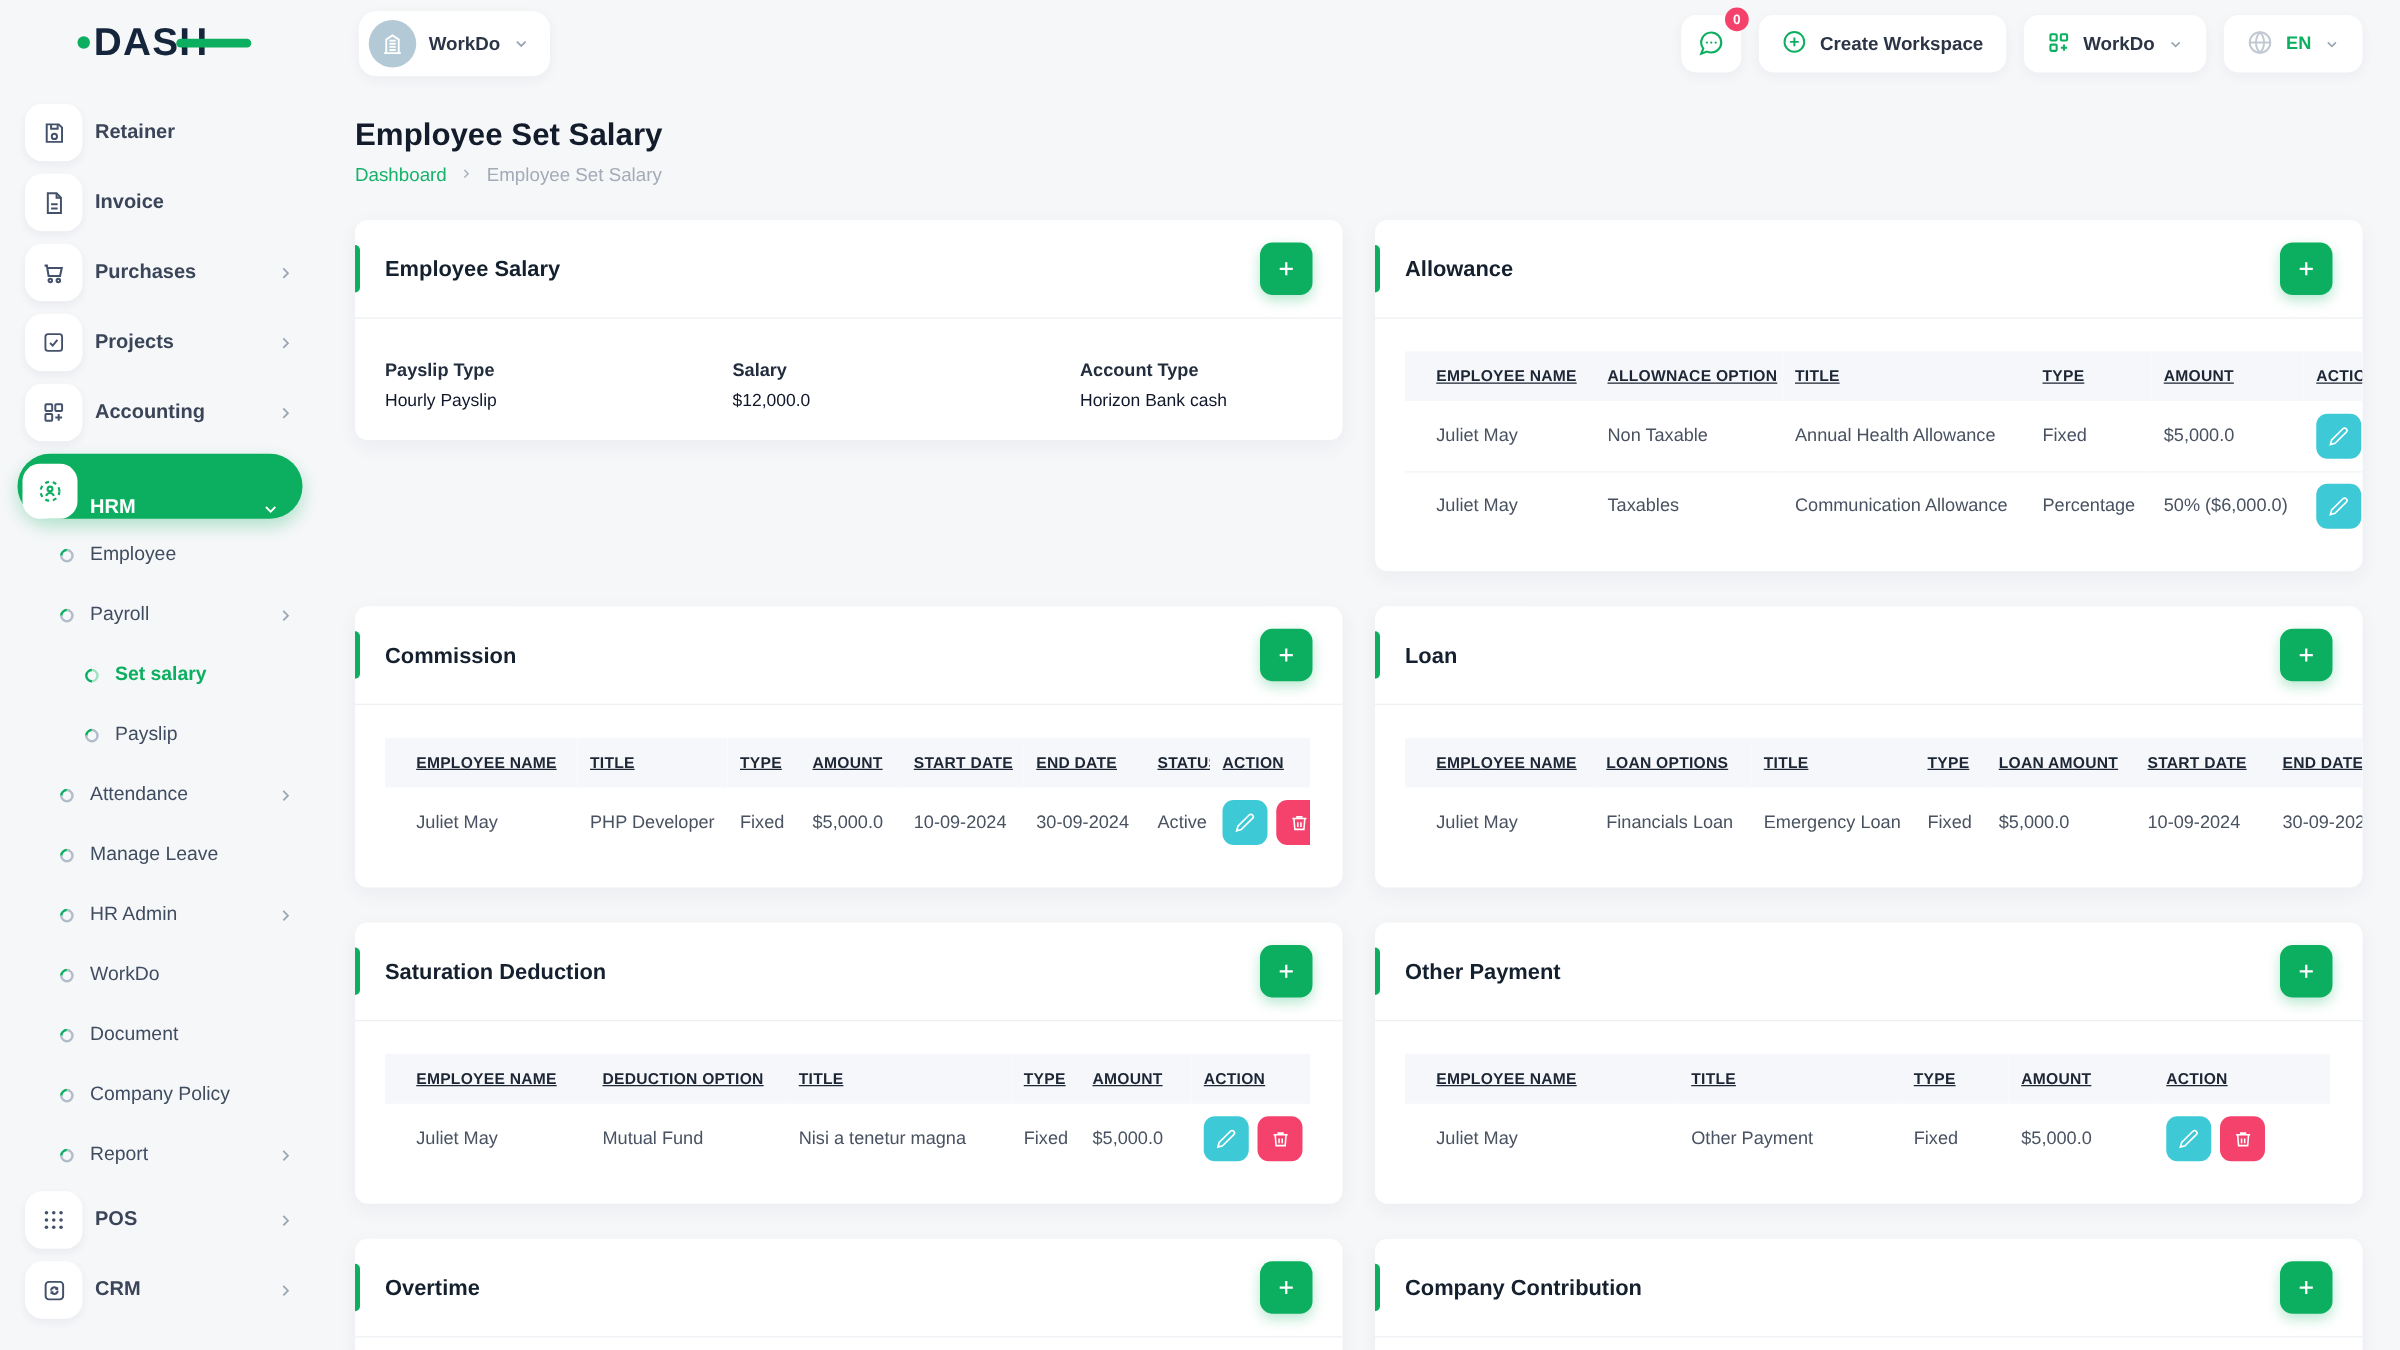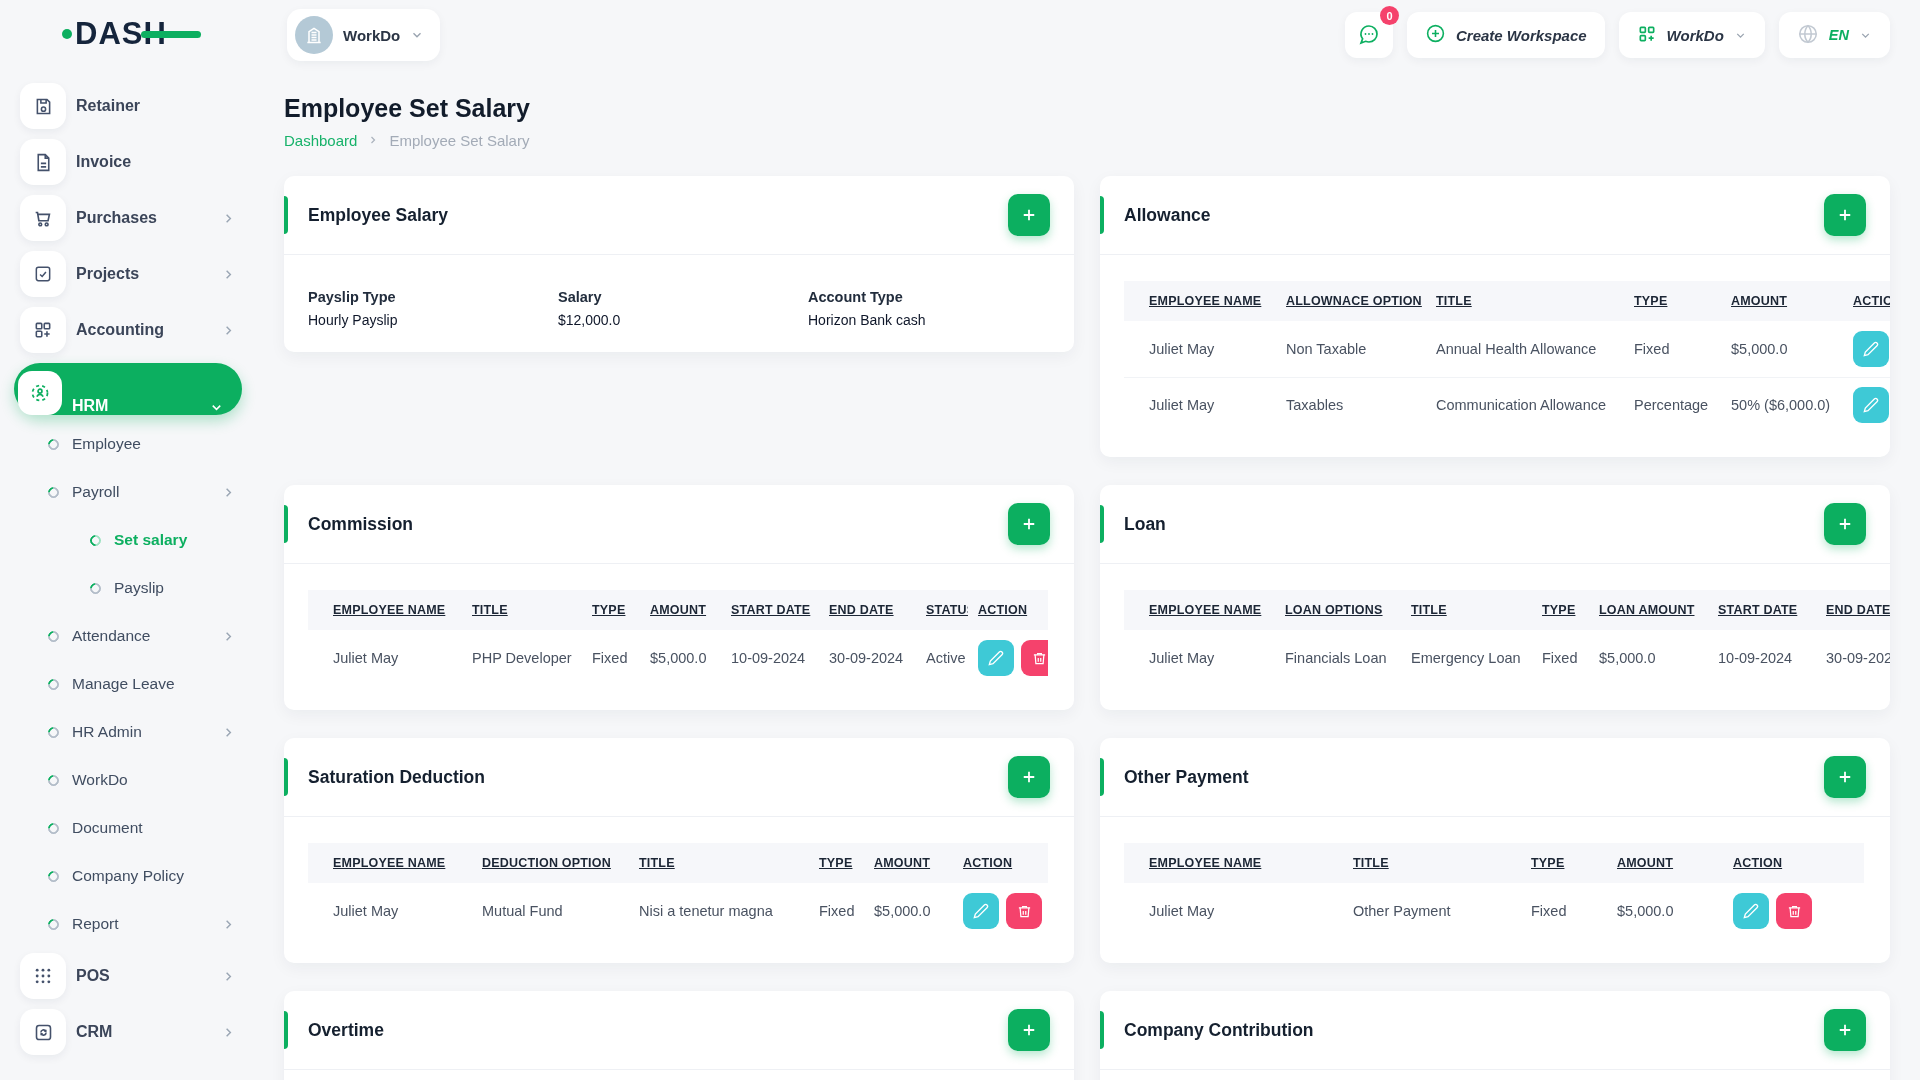--- a/index.html
+++ b/index.html
@@ -15,55 +15,55 @@
   .logo-dot { width: 10px; height: 10px; border-radius: 50%; background: #0CAF60; margin-right: 3px; }
   .logo-text { font-size: 31px; font-weight: 800; letter-spacing: 1px; color: #15253c; position: relative; }
   .logo-bar { position: absolute; right: -34px; top: 15px; width: 60px; height: 7px; border-radius: 4px; background: #0CAF60; }
   .ws-pill { position: absolute; left: 287px; top: 9px; height: 52px; background: #fff; border-radius: 14px; box-shadow: 0 3px 10px rgba(25,39,60,.05); display: flex; align-items: center; padding: 0 16px 0 8px; gap: 10px; cursor: pointer; }
   .ws-avatar { width: 38px; height: 38px; border-radius: 50%; background: #b4c9d6; display: flex; align-items: center; justify-content: center; }
   .ws-label { font-size: 15px; font-weight: 600; color: #2b3545; }
   .top-right { position: absolute; right: 30px; top: 12px; display: flex; align-items: center; gap: 14px; }
   .tr-pill { height: 46px; background: #fff; border-radius: 12px; box-shadow: 0 3px 10px rgba(25,39,60,.05); display: flex; align-items: center; gap: 10px; padding: 0 18px; cursor: pointer; border: none; font-family: inherit; }
   .tr-icon-btn { width: 48px; padding: 0; justify-content: center; position: relative; }
   .badge { position: absolute; top: -6px; right: -6px; min-width: 19px; height: 19px; border-radius: 10px; background: #f5426c; color: #fff; font-size: 11px; font-weight: 700; display: flex; align-items: center; justify-content: center; }
-  .tr-label { font-size: 15px; font-weight: 600; color: #2b3545; white-space: nowrap; font-style: italic; }
+  .tr-label { font-size: 15px; font-weight: 600; color: #2b3545; white-space: nowrap; }
   .lang-label { color: #0CAF60; font-weight: 700; font-size: 14.5px; }
   .chev { display: inline-flex; }
   
   .sidebar { position: absolute; top: 70px; left: 0; width: 258px; height: 1010px; padding: 8px 0 0 0; overflow: hidden; }
   .sn-item { display: flex; align-items: center; cursor: pointer; position: relative; }
   .sn-item.top { height: 56px; padding-left: 20px; }
   .sn-item .tile { width: 46px; height: 46px; border-radius: 14px; background: #fff; box-shadow: 0 3px 8px rgba(25,39,60,.06); display: flex; align-items: center; justify-content: center; flex: 0 0 auto; }
   .sn-item .lbl { font-size: 16px; font-weight: 700; color: #3b4559; margin-left: 10px; }
   .sn-item .sn-chev { position: absolute; right: 22px; display: flex; }
   .sn-item.active-pill { margin: 5px 16px 5px 14px; height: 52px; padding-left: 4px; background: #0CAF60; border-radius: 26px; box-shadow: 0 6px 14px rgba(12,175,96,.3); align-items: flex-end; }
   .sn-item.active-pill .tile { width: 44px; height: 44px; box-shadow: none; }
   .sn-item.active-pill .lbl { color: #fff; }
   .sn-item.active-pill .sn-chev { right: 18px; }
   .sn-item.sub { height: 48px; padding-left: 48px; }
   .sn-item.sub .lbl { font-size: 15.5px; font-weight: 500; color: #404d61; margin-left: 13px; }
-  .sn-item.sub2 { padding-left: 90px; }
+  .sn-item.sub2 { padding-left: 68px; }
   .sn-item.sub2 .lbl { font-size: 15.5px; }
   .sn-item.sub-active .lbl { color: #0CAF60; font-weight: 600; }
   .bullet { width: 11px; height: 11px; border-radius: 50%; border: 2.5px solid #b3bdc9; border-top-color: #0CAF60; transform: rotate(-45deg); flex: 0 0 auto; }
   .sub-active .bullet { border-color: #9fe2c2; border-top-color: #0CAF60; border-left-color: #0CAF60; }
   
   .main { position: absolute; left: 284px; top: 70px; width: 1606px; }
   .page-title { font-size: 25px; font-weight: 700; color: #121c2b; margin-top: 24px; }
   .breadcrumb { display: flex; align-items: center; gap: 10px; margin-top: 9px; font-size: 15px; }
   .bc-home { color: #17b26a; cursor: pointer; }
   .bc-current { color: #a3abb7; }
   .cards-grid { margin-top: 27px; display: grid; grid-template-columns: 1fr 1fr; column-gap: 26px; row-gap: 28px; align-items: start; }
   .card { background: #fff; border-radius: 10px; box-shadow: 0 5px 16px rgba(20,30,50,.05); overflow: hidden; }
   .card-head { position: relative; height: 79px; display: flex; align-items: center; padding: 0 24px; border-bottom: 1px solid #eef0f4; }
   .accent { position: absolute; left: 0; top: 50%; transform: translateY(-50%); width: 4px; height: 38px; background: #0CAF60; border-radius: 0 4px 4px 0; }
   .card-title { font-size: 17.5px; font-weight: 700; color: #15202f; }
   .add-btn { margin-left: auto; width: 42px; height: 42px; border: none; border-radius: 10px; background: #0CAF60; display: flex; align-items: center; justify-content: center; cursor: pointer; box-shadow: 0 4px 10px rgba(12,175,96,.3); }
   .card-body { padding: 26px 24px 24px 24px; }
-  .fields { display: grid; grid-template-columns: 250px 250px 1fr; padding-top: 8px; }
+  .fields { display: grid; grid-template-columns: 250px 250px 1fr; padding-top: 8px; gap: 28px; }
   .f-label { font-size: 14.5px; font-weight: 700; color: #222d3d; }
   .f-value { font-size: 14px; color: #0f172a; margin-top: 7px; }
   .table-clip { overflow: hidden; }
   .table-clip.bleed { margin-right: -24px; }
   table { border-collapse: collapse; table-layout: fixed; }
   thead th { background: #f6f7fa; height: 40px; text-align: left; font-size: 12.5px; font-weight: 700; color: #1c2635; letter-spacing: .2px; white-space: nowrap; padding: 0 10px; overflow: hidden; text-decoration: underline; }
   tbody td { height: 56px; font-size: 14.5px; color: #495261; white-space: nowrap; padding: 0 10px; border-bottom: 1px solid #f1f3f6; overflow: hidden; }
   tbody tr:last-child td { border-bottom: none; }
   th:first-child, td:first-child { padding-left: 25px; }
   .t-allowance { width: 812px; }

